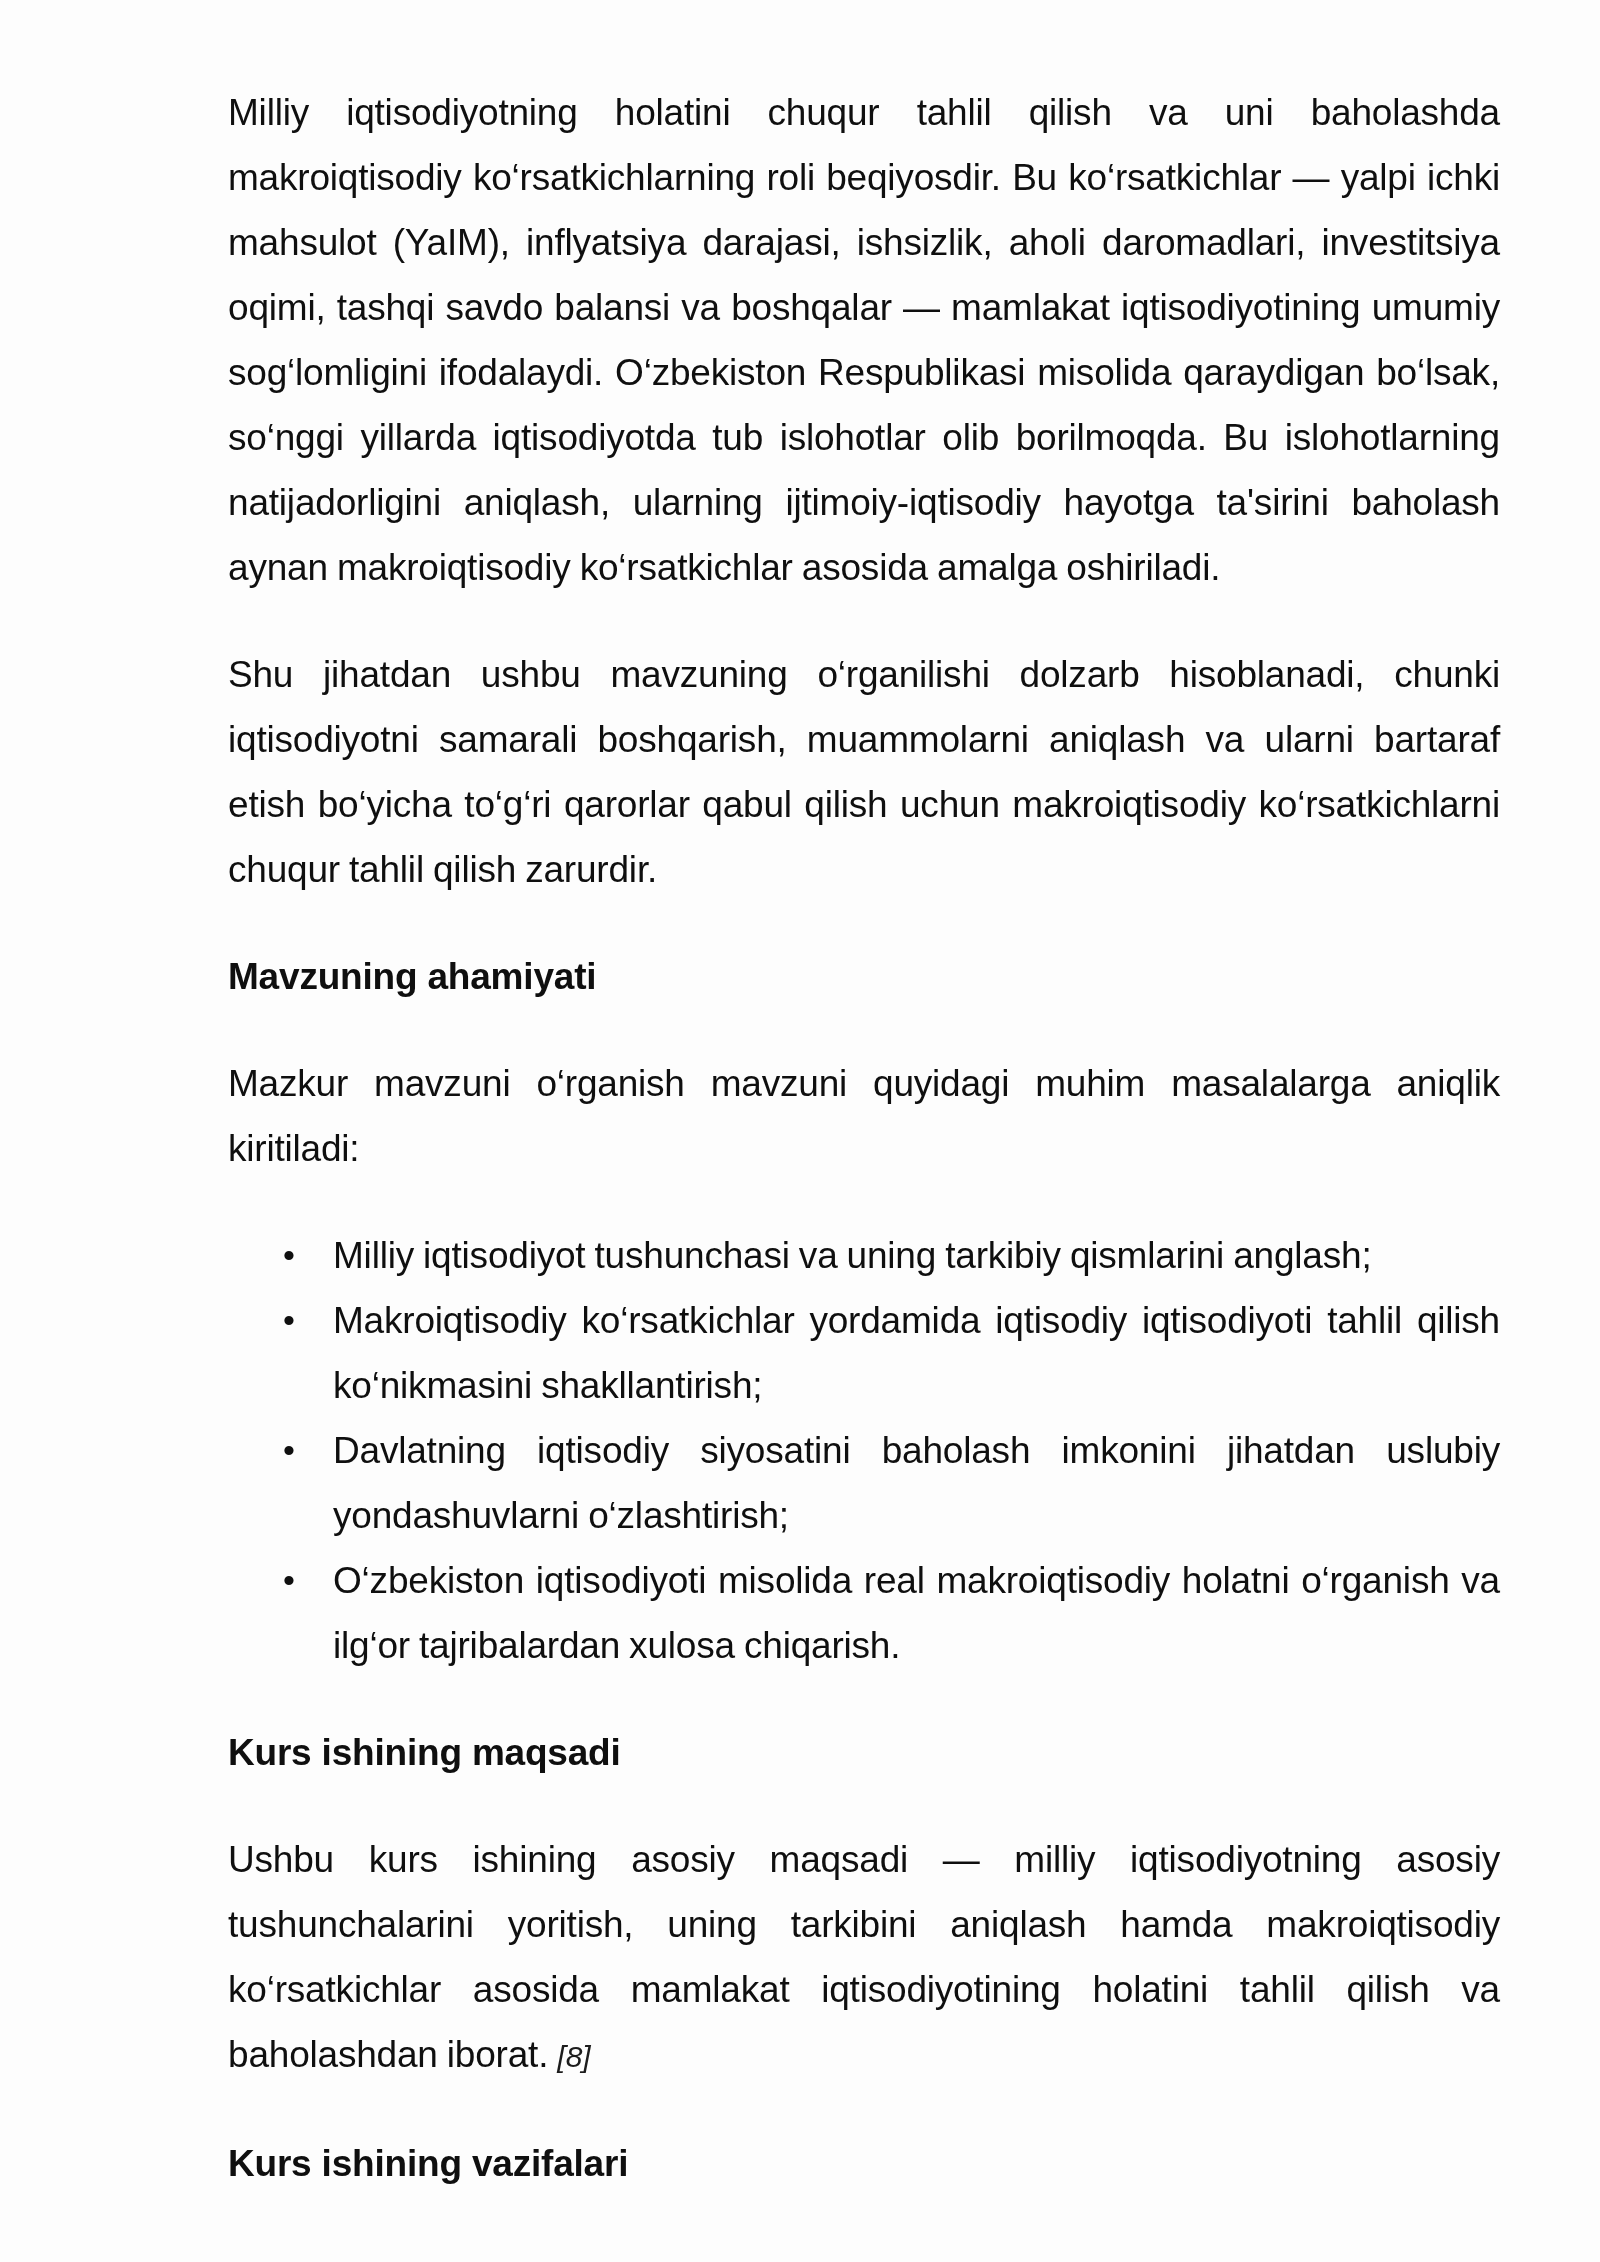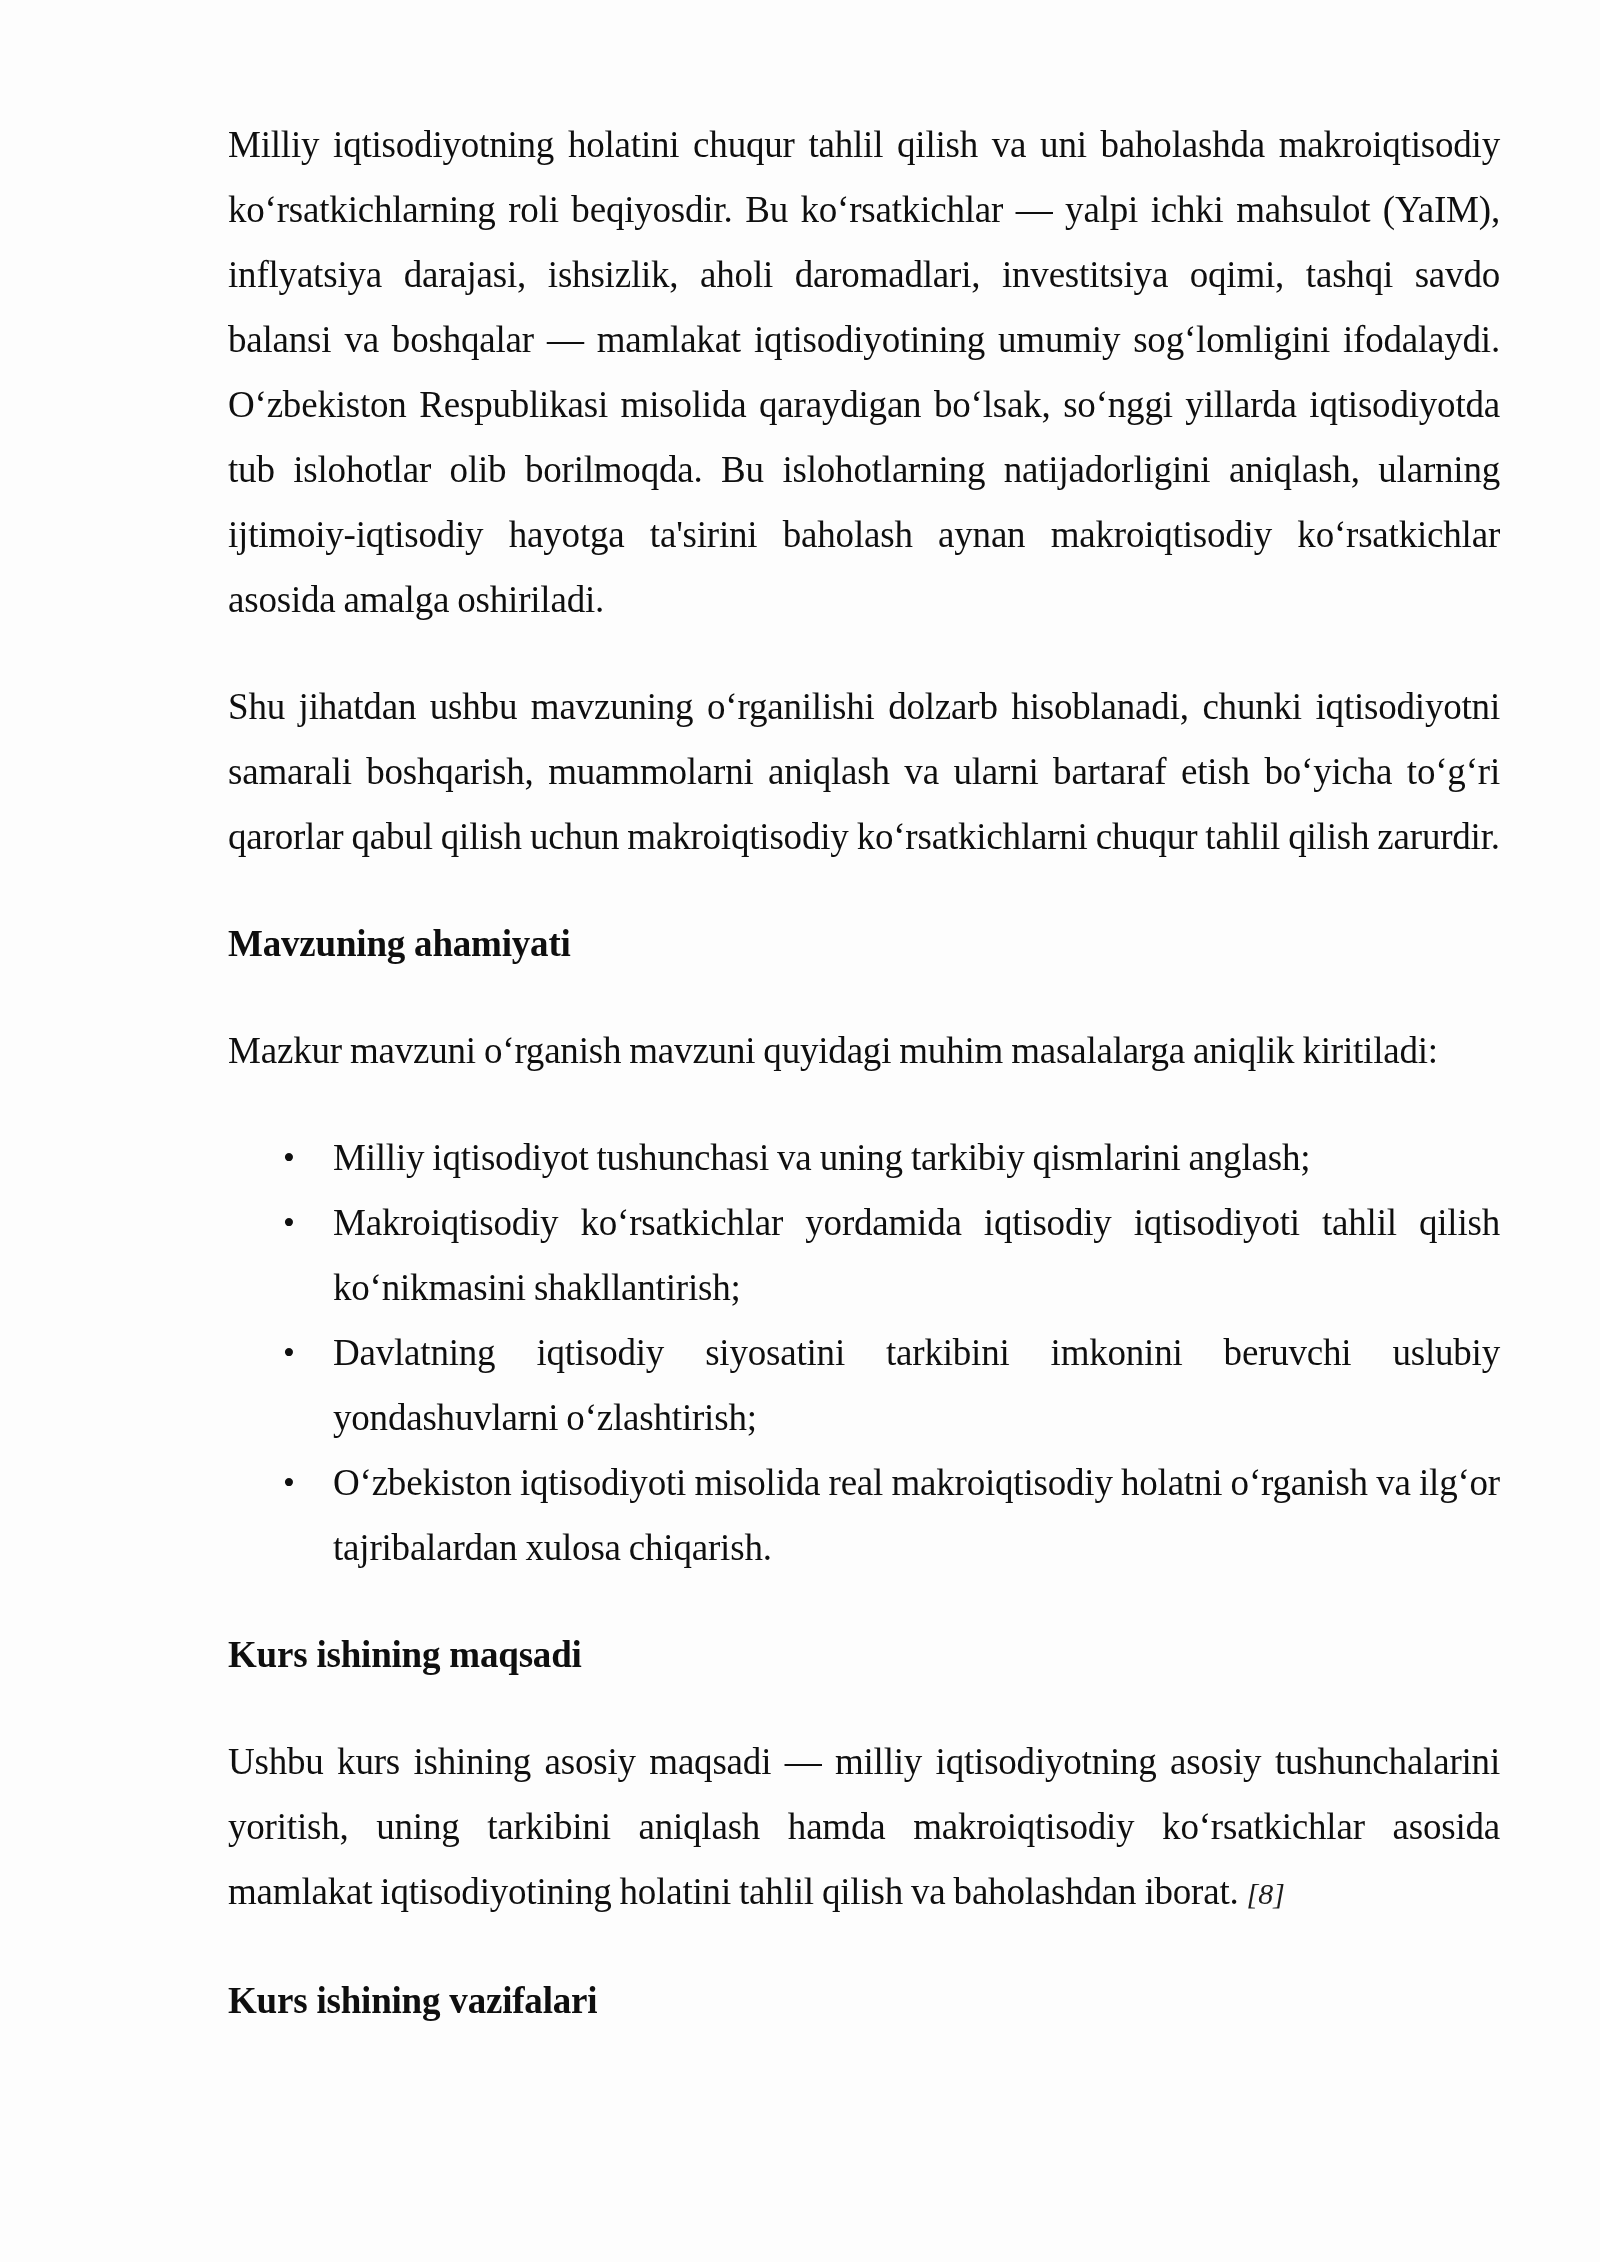--- a/index.html
+++ b/index.html
@@ -6,23 +6,23 @@
     margin: 0;
     padding: 0;
     background: #ffffff;
   }
   .page {
     position: relative;
     width: 1600px;
     height: 2262px;
     background: #fdfdfd;
     color: #0f0f0f;
-    font-family: Liberation Serif, serif;
+    font-family: Liberation Sans, sans-serif;
     box-sizing: border-box;
-    padding: 112px 100px 0 228px;
+    padding: 80px 100px 0 228px;
     overflow: hidden;
   }
   .content {
     width: 1272px;
   }
   p.body-text {
     margin: 0 0 42px 0;
     font-size: 37px;
     line-height: 65px;
     text-align: justify;
@@ -84,21 +84,21 @@
       <li>
         <span class="dot">•</span>
         <span>Milliy iqtisodiyot tushunchasi va uning tarkibiy qismlarini anglash;</span>
       </li>
       <li>
         <span class="dot">•</span>
         <span>Makroiqtisodiy ko‘rsatkichlar yordamida iqtisodiy iqtisodiyoti tahlil qilish ko‘nikmasini shakllantirish;</span>
       </li>
       <li>
         <span class="dot">•</span>
-        <span>Davlatning iqtisodiy siyosatini tarkibini imkonini beruvchi uslubiy yondashuvlarni o‘zlashtirish;</span>
+        <span>Davlatning iqtisodiy siyosatini baholash imkonini jihatdan uslubiy yondashuvlarni o‘zlashtirish;</span>
       </li>
       <li>
         <span class="dot">•</span>
         <span>O‘zbekiston iqtisodiyoti misolida real makroiqtisodiy holatni o‘rganish va ilg‘or tajribalardan xulosa chiqarish.</span>
       </li>
     </ul>
 
     <h2 class="heading">Kurs ishining maqsadi</h2>
 
     <p class="body-text"><span>Ushbu kurs ishining asosiy maqsadi — milliy iqtisodiyotning asosiy tushunchalarini yoritish, uning tarkibini aniqlash hamda makroiqtisodiy ko‘rsatkichlar asosida mamlakat iqtisodiyotining holatini tahlil qilish va baholashdan iborat.</span> <span class="citation">[8]</span></p>

